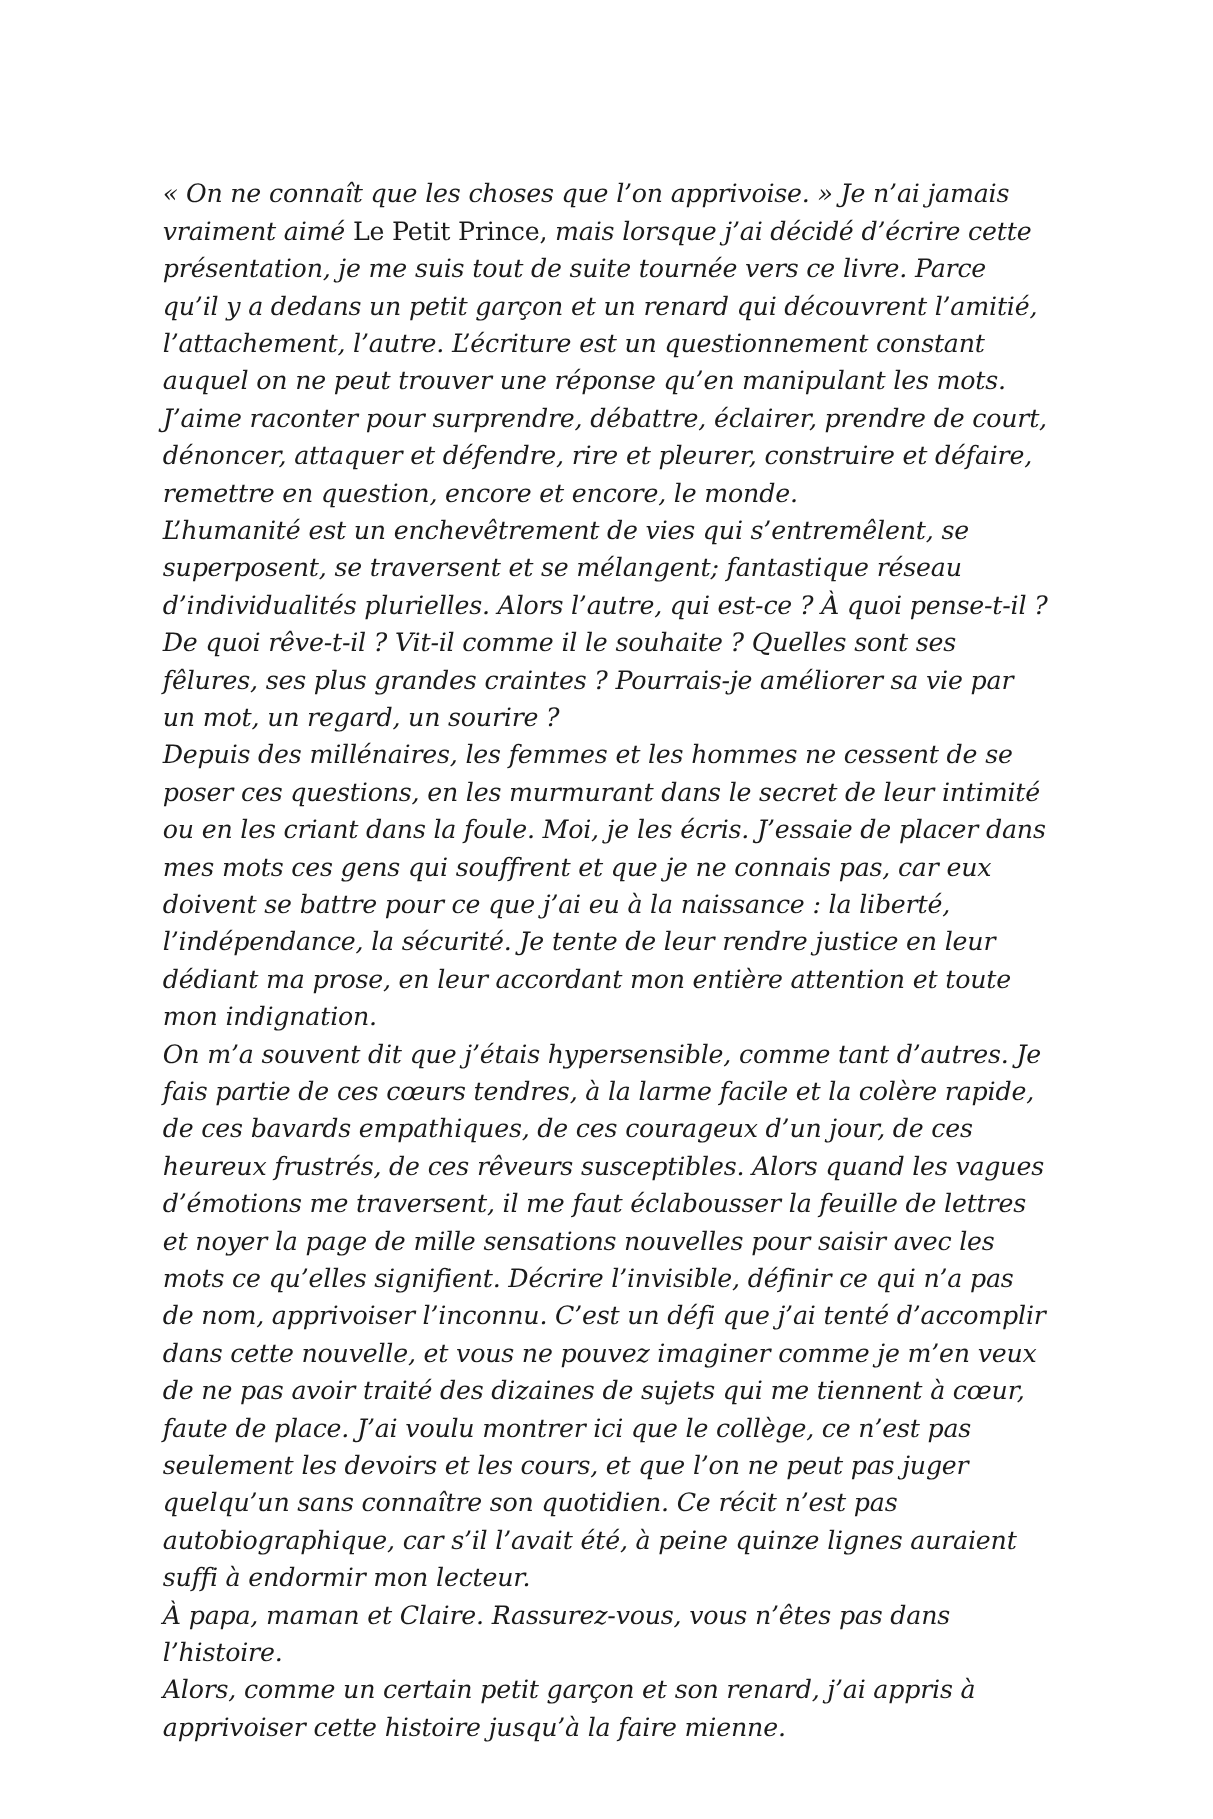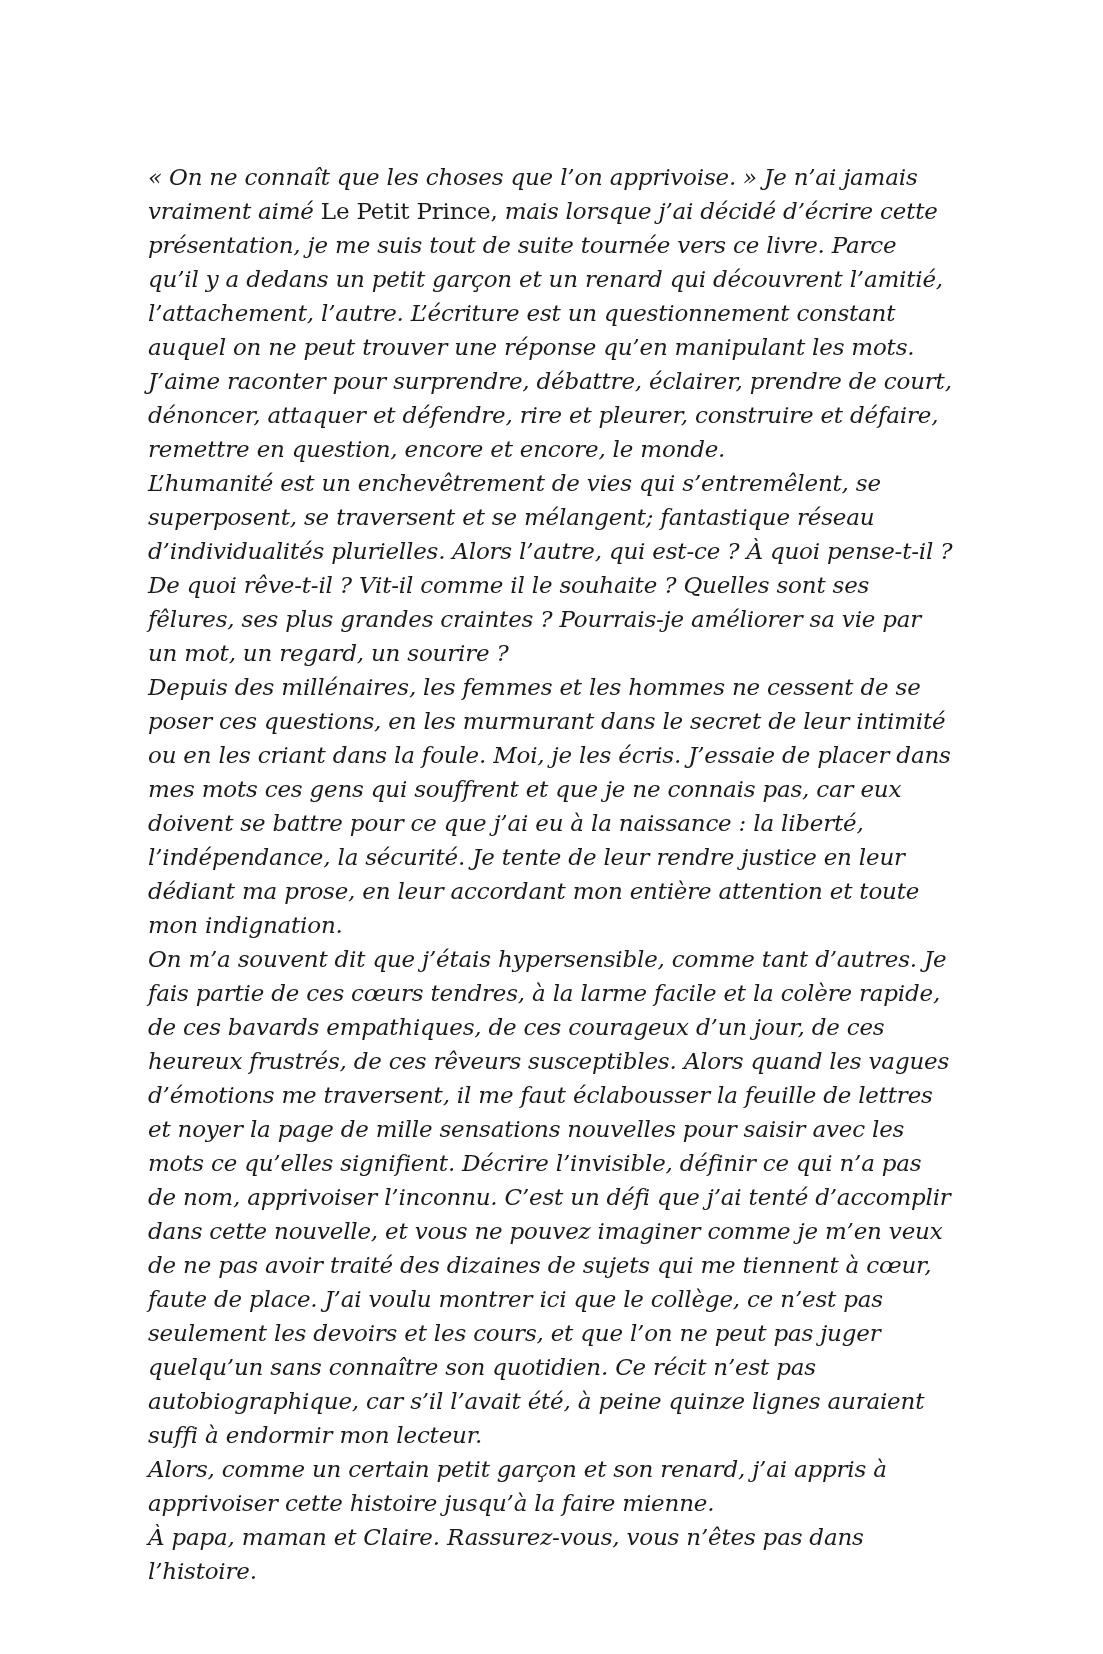--- a/index.html
+++ b/index.html
@@ -47,16 +47,16 @@
 </style>
 </head>
 <body>
 
 <div class="page">
   <div class="text-block" id="text-body" style="color: rgb(27, 27, 27);">
       <p><span class="seg-italic">« On ne connaît que les choses que l’on apprivoise. » Je n’ai jamais vraiment aimé </span><span class="seg-roman">Le Petit Prince,</span><span class="seg-italic"> mais lorsque j’ai décidé d’écrire cette présentation, je me suis tout de suite tournée vers ce livre. Parce qu’il y a dedans un petit garçon et un renard qui découvrent l’amitié, l’attachement, l’autre. L’écriture est un questionnement constant auquel on ne peut trouver une réponse qu’en manipulant les mots. J’aime raconter pour surprendre, débattre, éclairer, prendre de court, dénoncer, attaquer et défendre, rire et pleurer, construire et défaire, remettre en question, encore et encore, le monde.</span></p>
       <p><span class="seg-italic">L’humanité est un enchevêtrement de vies qui s’entremêlent, se superposent, se traversent et se mélangent; fantastique réseau d’individualités plurielles. Alors l’autre, qui est-ce ? À quoi pense-t-il ? De quoi rêve-t-il ? Vit-il comme il le souhaite ? Quelles sont ses fêlures, ses plus grandes craintes ? Pourrais-je améliorer sa vie par un mot, un regard, un sourire ?</span></p>
       <p><span class="seg-italic">Depuis des millénaires, les femmes et les hommes ne cessent de se poser ces questions, en les murmurant dans le secret de leur intimité ou en les criant dans la foule. Moi, je les écris. J’essaie de placer dans mes mots ces gens qui souffrent et que je ne connais pas, car eux doivent se battre pour ce que j’ai eu à la naissance : la liberté, l’indépendance, la sécurité. Je tente de leur rendre justice en leur dédiant ma prose, en leur accordant mon entière attention et toute mon indignation.</span></p>
       <p><span class="seg-italic">On m’a souvent dit que j’étais hypersensible, comme tant d’autres. Je fais partie de ces cœurs tendres, à la larme facile et la colère rapide, de ces bavards empathiques, de ces courageux d’un jour, de ces heureux frustrés, de ces rêveurs susceptibles. Alors quand les vagues d’émotions me traversent, il me faut éclabousser la feuille de lettres et noyer la page de mille sensations nouvelles pour saisir avec les mots ce qu’elles signifient. Décrire l’invisible, définir ce qui n’a pas de nom, apprivoiser l’inconnu. C’est un défi que j’ai tenté d’accomplir dans cette nouvelle, et vous ne pouvez imaginer comme je m’en veux de ne pas avoir traité des dizaines de sujets qui me tiennent à cœur, faute de place. J’ai voulu montrer ici que le collège, ce n’est pas seulement les devoirs et les cours, et que l’on ne peut pas juger quelqu’un sans connaître son quotidien. Ce récit n’est pas autobiographique, car s’il l’avait été, à peine quinze lignes auraient suffi à endormir mon lecteur.</span></p>
+      <p><span class="seg-italic">À papa, maman et Claire. Rassurez-vous, vous n’êtes pas dans l’histoire.</span></p>
       <p><span class="seg-italic">Alors, comme un certain petit garçon et son renard, j’ai appris à apprivoiser cette histoire jusqu’à la faire mienne.</span></p>
-      <p><span class="seg-italic">À papa, maman et Claire. Rassurez-vous, vous n’êtes pas dans l’histoire.</span></p>
     </div>
 </div>
 
 </body></html>

